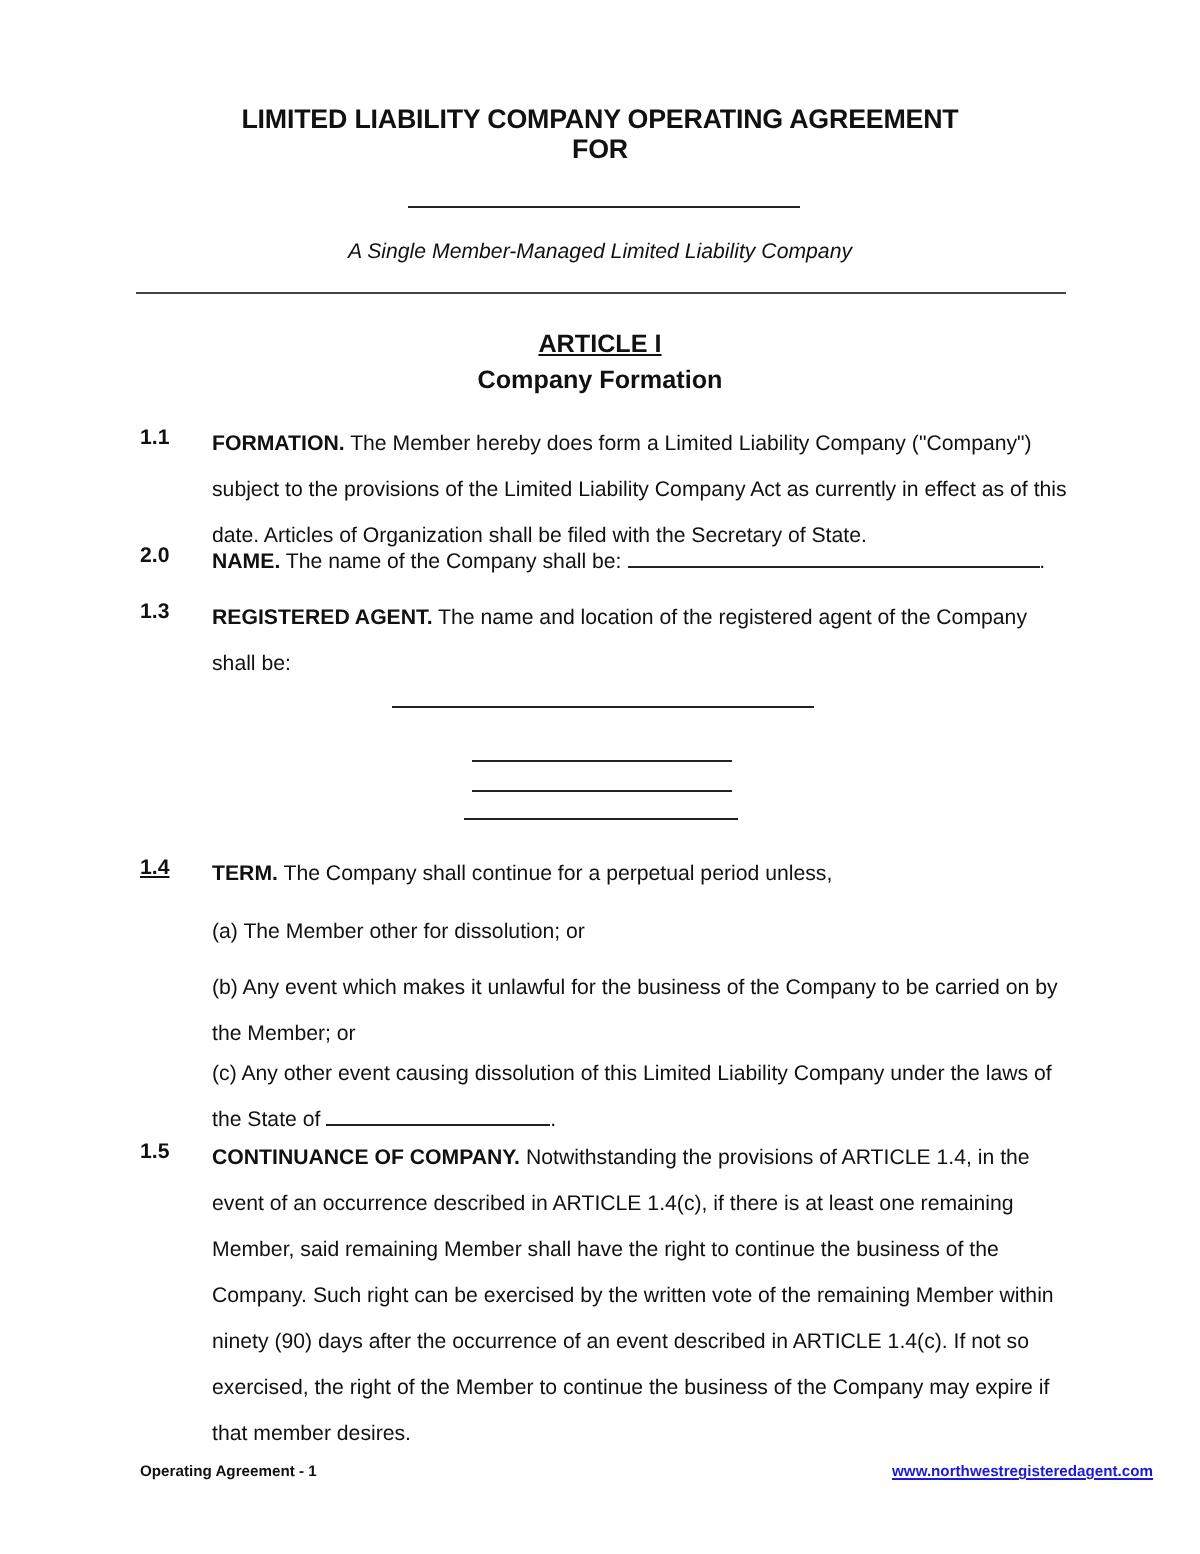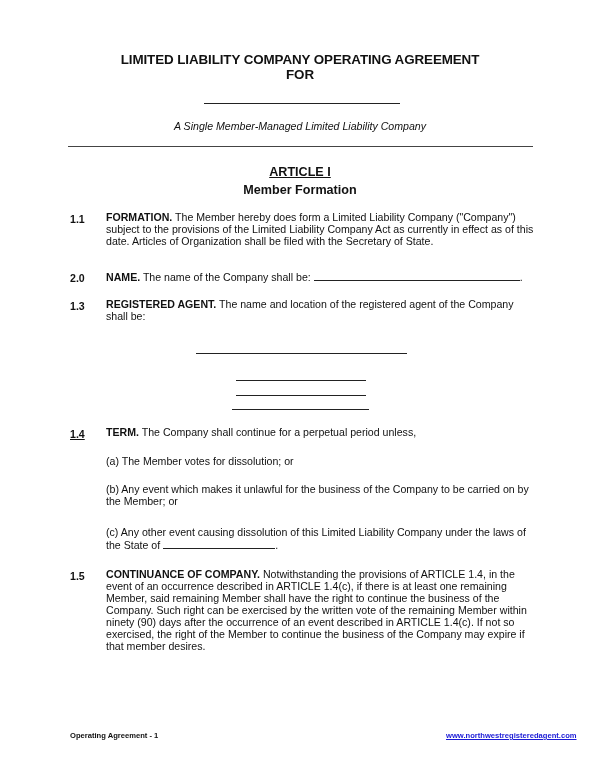--- a/index.html
+++ b/index.html
@@ -17,21 +17,21 @@
     .subtitle {
       left: 0; width: 600px; text-align: center; font-style: italic; font-size: 10.6px;
     }
     .rule { left: 68px; width: 465px; border-bottom: 1.5px solid #444; height: 0; }
     .art-head {
       left: 0; width: 600px; text-align: center; font-weight: bold; font-size: 12.6px;
     }
     .art-head u { text-decoration: underline; }
     .num { left: 70px; font-size: 10.6px; font-weight: bold; }
     .para {
-      left: 106px; width: 430px; font-size: 10.6px; line-height: 12px;
+      left: 106px; width: 430px; font-size: 10.6px; line-height: 23px;
     }
     .para b { font-weight: bold; }
     .inline-blank {
       display: inline-block; border-bottom: 1px solid #222; height: 10px; vertical-align: baseline;
     }
     .footer-left { left: 70px; top: 731px; font-size: 7.6px; font-weight: bold; }
     .footer-right {
       left: 398px; top: 731px; font-size: 7.6px; color: #1a1ad6; text-decoration: underline;
       font-weight: bold;
       padding-left: 48px;
@@ -40,39 +40,39 @@
 </head>
 <body>
 
 <div class="abs title" style="top:52px;">LIMITED LIABILITY COMPANY OPERATING AGREEMENT</div>
 <div class="abs title" style="top:67px;">FOR</div>
 <div class="abs blank" style="left:204px; width:196px; top:103px;"></div>
 <div class="abs subtitle" style="top:120px;">A Single Member-Managed Limited Liability Company</div>
 <div class="abs rule" style="top:146px;"></div>
 
 <div class="abs art-head" style="top:165px;"><u>ARTICLE I</u></div>
-<div class="abs art-head" style="top:183px;">Member Formation</div>
+<div class="abs art-head" style="top:183px;">Company Formation</div>
 
 <div class="abs num" style="top:213px;">1.1</div>
 <div class="abs para" style="top:211px;"><b>FORMATION.</b><span> The Member hereby does form a Limited Liability Company ("Company") subject to the provisions of the Limited Liability Company Act as currently in effect as of this date. Articles of Organization shall be filed with the Secretary of State.</span></div>
 
 <div class="abs num" style="top:272px;">2.0</div>
 <div class="abs para" style="top:270px;"><b>NAME.</b><span> The name of the Company shall be: </span><span class="inline-blank" style="width:206px;"></span><span>.</span></div>
 
 <div class="abs num" style="top:300px;">1.3</div>
 <div class="abs para" style="top:298px;"><b>REGISTERED AGENT.</b><span> The name and location of the registered agent of the Company shall be:</span></div>
 
 <div class="abs blank" style="left:196px; width:211px; top:353px;"></div>
 <div class="abs blank" style="left:236px; width:130px; top:380px;"></div>
 <div class="abs blank" style="left:236px; width:130px; top:395px;"></div>
 <div class="abs blank" style="left:232px; width:137px; top:409px;"></div>
 
 <div class="abs num" style="top:428px;text-decoration:underline;">1.4</div>
 <div class="abs para" style="top:426px;"><b>TERM.</b><span> The Company shall continue for a perpetual period unless,</span></div>
-<div class="abs para" style="top:455px;">(a) The Member votes for dissolution; or</div>
+<div class="abs para" style="top:455px;">(a) The Member other for dissolution; or</div>
 <div class="abs para" style="top:483px;">(b) Any event which makes it unlawful for the business of the Company to be carried on by the Member; or</div>
 <div class="abs para" style="top:526px;"><span>(c) Any other event causing dissolution of this Limited Liability Company under the laws of the State of </span><span class="inline-blank" style="width:112px;"></span><span>.</span></div>
 
 <div class="abs num" style="top:570px;">1.5</div>
 <div class="abs para" style="top:568px; width:427px;"><b>CONTINUANCE OF COMPANY.</b><span> Notwithstanding the provisions of ARTICLE 1.4, in the event of an occurrence described in ARTICLE 1.4(c), if there is at least one remaining Member, said remaining Member shall have the right to continue the business of the Company. Such right can be exercised by the written vote of the remaining Member within ninety (90) days after the occurrence of an event described in ARTICLE 1.4(c). If not so exercised, the right of the Member to continue the business of the Company may expire if that member desires.</span></div>
 
 <div class="abs footer-left">Operating Agreement - 1</div>
 <a class="abs footer-right">www.northwestregisteredagent.com</a>
 
 </body></html>

